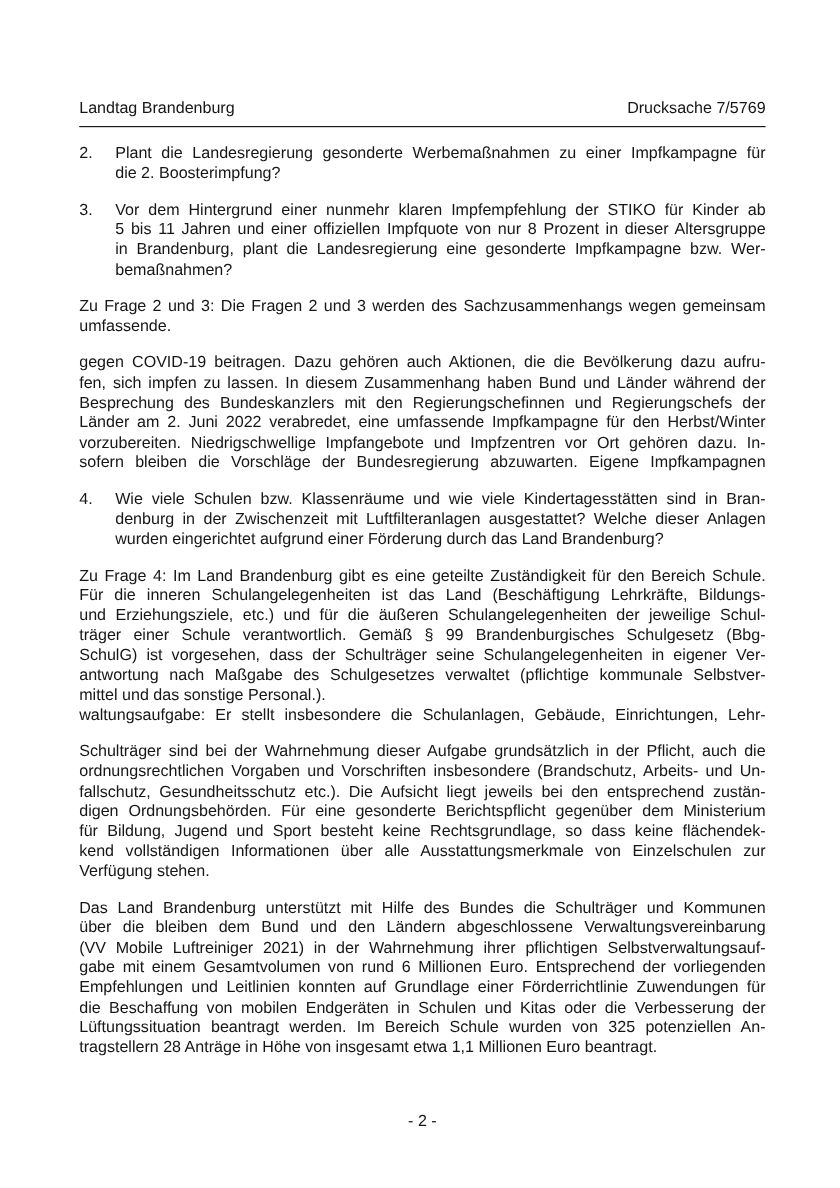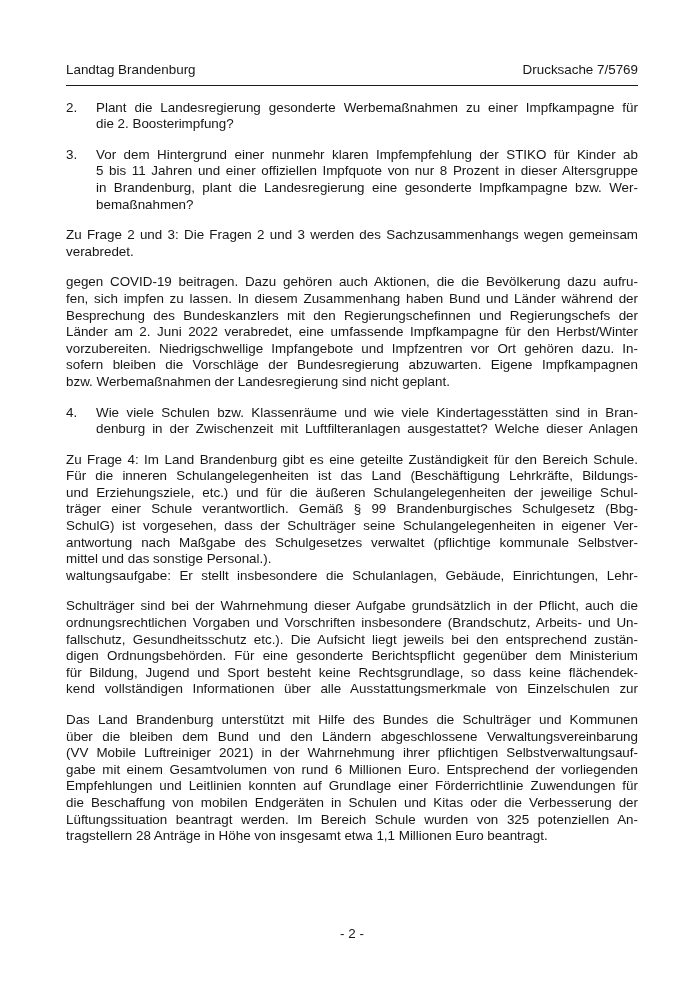--- a/index.html
+++ b/index.html
@@ -19,20 +19,21 @@
     width: 572px;
     font-size: 13.4px;
     line-height: 16.6px;
   }
   .header {
     display: flex;
     justify-content: space-between;
     align-items: flex-start;
     padding-bottom: 6px;
     border-bottom: 1.5px solid #1c1c1c;
+    margin-top: 20px;
   }
   .block { margin-top: 14px; }
   .block.question { position: relative; padding-left: 30px; }
   .qnum { position: absolute; left: 0; top: 0; }
   .line { text-align: justify; text-align-last: justify; }
   .line.last { text-align-last: left; }
   .footer {
     position: absolute;
     top: 926px;
     left: 66px;
@@ -59,53 +60,54 @@
         </div>
         <div class="block question">
           <span class="qnum">3.</span>
           <div class="line">Vor dem Hintergrund einer nunmehr klaren Impfempfehlung der STIKO für Kinder ab</div>
           <div class="line">5 bis 11 Jahren und einer offiziellen Impfquote von nur 8 Prozent in dieser Altersgruppe</div>
           <div class="line">in Brandenburg, plant die Landesregierung eine gesonderte Impfkampagne bzw. Wer-</div>
           <div class="line last">bemaßnahmen?</div>
         </div>
         <div class="block paragraph">
           <div class="line">Zu Frage 2 und 3: Die Fragen 2 und 3 werden des Sachzusammenhangs wegen gemeinsam</div>
-          <div class="line last">verabredet.</div>
+          <div class="line last">umfassende.</div>
         </div>
         <div class="block paragraph">
           <div class="line">gegen COVID-19 beitragen. Dazu gehören auch Aktionen, die die Bevölkerung dazu aufru-</div>
           <div class="line">fen, sich impfen zu lassen. In diesem Zusammenhang haben Bund und Länder während der</div>
           <div class="line">Besprechung des Bundeskanzlers mit den Regierungschefinnen und Regierungschefs der</div>
           <div class="line">Länder am 2. Juni 2022 verabredet, eine umfassende Impfkampagne für den Herbst/Winter</div>
           <div class="line">vorzubereiten. Niedrigschwellige Impfangebote und Impfzentren vor Ort gehören dazu. In-</div>
           <div class="line">sofern bleiben die Vorschläge der Bundesregierung abzuwarten. Eigene Impfkampagnen</div>
-          <div class="line last">bzw. Werbemaßnahmen der Landesregierung sind nicht geplant.</div>
         </div>
         <div class="block question">
           <span class="qnum">4.</span>
           <div class="line">Wie viele Schulen bzw. Klassenräume und wie viele Kindertagesstätten sind in Bran-</div>
           <div class="line">denburg in der Zwischenzeit mit Luftfilteranlagen ausgestattet? Welche dieser Anlagen</div>
+          <div class="line last">wurden eingerichtet aufgrund einer Förderung durch das Land Brandenburg?</div>
         </div>
         <div class="block paragraph">
           <div class="line">Zu Frage 4: Im Land Brandenburg gibt es eine geteilte Zuständigkeit für den Bereich Schule.</div>
           <div class="line">Für die inneren Schulangelegenheiten ist das Land (Beschäftigung Lehrkräfte, Bildungs-</div>
           <div class="line">und Erziehungsziele, etc.) und für die äußeren Schulangelegenheiten der jeweilige Schul-</div>
           <div class="line">träger einer Schule verantwortlich. Gemäß § 99 Brandenburgisches Schulgesetz (Bbg-</div>
           <div class="line">SchulG) ist vorgesehen, dass der Schulträger seine Schulangelegenheiten in eigener Ver-</div>
           <div class="line">antwortung nach Maßgabe des Schulgesetzes verwaltet (pflichtige kommunale Selbstver-</div>
           <div class="line last">mittel und das sonstige Personal.).</div>
           <div class="line">waltungsaufgabe: Er stellt insbesondere die Schulanlagen, Gebäude, Einrichtungen, Lehr-</div>
         </div>
         <div class="block paragraph">
           <div class="line">Schulträger sind bei der Wahrnehmung dieser Aufgabe grundsätzlich in der Pflicht, auch die</div>
           <div class="line">ordnungsrechtlichen Vorgaben und Vorschriften insbesondere (Brandschutz, Arbeits- und Un-</div>
           <div class="line">fallschutz, Gesundheitsschutz etc.). Die Aufsicht liegt jeweils bei den entsprechend zustän-</div>
           <div class="line">digen Ordnungsbehörden. Für eine gesonderte Berichtspflicht gegenüber dem Ministerium</div>
           <div class="line">für Bildung, Jugend und Sport besteht keine Rechtsgrundlage, so dass keine flächendek-</div>
           <div class="line">kend vollständigen Informationen über alle Ausstattungsmerkmale von Einzelschulen zur</div>
+          <div class="line last">Verfügung stehen.</div>
         </div>
         <div class="block paragraph">
           <div class="line">Das Land Brandenburg unterstützt mit Hilfe des Bundes die Schulträger und Kommunen</div>
           <div class="line">über die bleiben dem Bund und den Ländern abgeschlossene Verwaltungsvereinbarung</div>
           <div class="line">(VV Mobile Luftreiniger 2021) in der Wahrnehmung ihrer pflichtigen Selbstverwaltungsauf-</div>
           <div class="line">gabe mit einem Gesamtvolumen von rund 6 Millionen Euro. Entsprechend der vorliegenden</div>
           <div class="line">Empfehlungen und Leitlinien konnten auf Grundlage einer Förderrichtlinie Zuwendungen für</div>
           <div class="line">die Beschaffung von mobilen Endgeräten in Schulen und Kitas oder die Verbesserung der</div>
           <div class="line">Lüftungssituation beantragt werden. Im Bereich Schule wurden von 325 potenziellen An-</div>
           <div class="line last">tragstellern 28 Anträge in Höhe von insgesamt etwa 1,1 Millionen Euro beantragt.</div>

